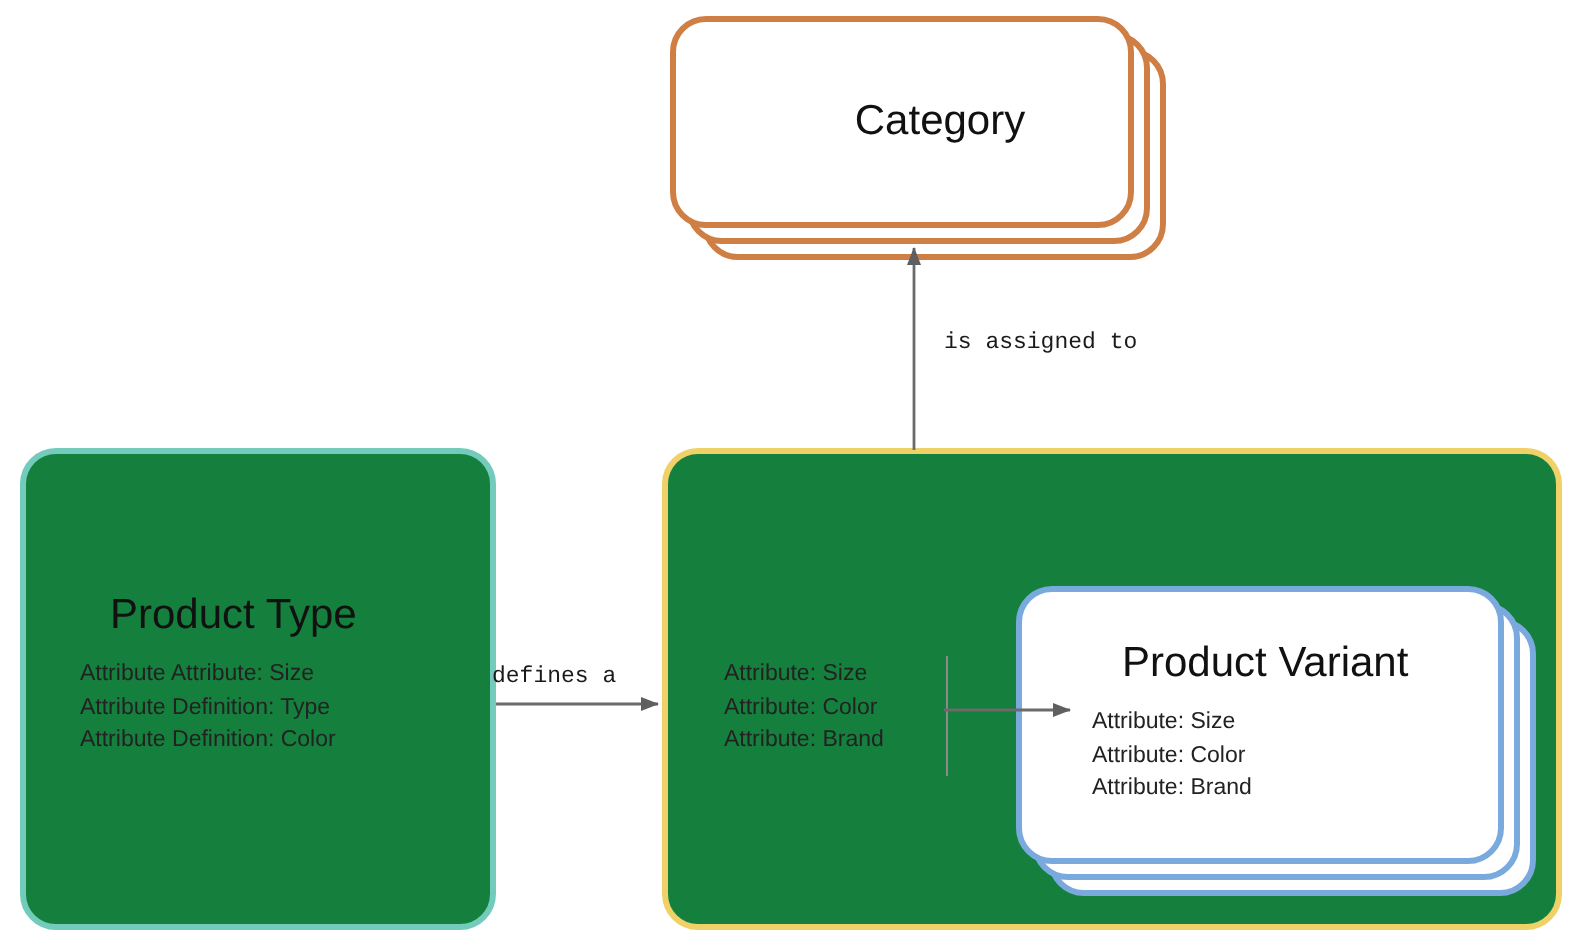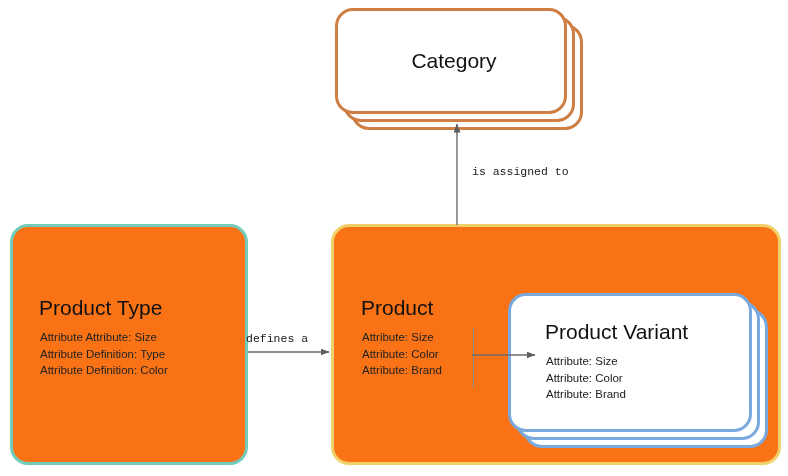--- a/index.html
+++ b/index.html
@@ -17,37 +17,38 @@
   #diagram {
     position: relative;
     width: 788px;
     height: 476px;
   }
 
   
   .card {
     position: absolute;
     box-sizing: border-box;
-    background: #f97316;
+    background: #15803d;
     border-style: solid;
     border-radius: 18px;
   }
   .stack-layer {
     position: absolute;
     box-sizing: border-box;
     background: #ffffff;
     border-style: solid;
     border-radius: 18px;
   }
 
   .card-title {
     position: absolute;
     font-weight: 400;
     color: #111111;
     white-space: nowrap;
+    padding-left: 16px;
   }
   .attr-list {
     position: absolute;
     margin: 0;
     padding: 0;
     list-style: none;
   }
   .attr-list li {
     font-size: 11.5px;
     line-height: 16.5px;
@@ -156,21 +157,20 @@
   <div class="card" id="product-type-card">
     <div class="card-title" id="product-type-title">Product Type</div>
     <ul class="attr-list" id="product-type-attrs">
       <li>Attribute Attribute: Size</li>
       <li>Attribute Definition: Type</li>
       <li>Attribute Definition: Color</li>
     </ul>
   </div>
 
   <div class="card" id="product-card">
-    <div class="card-title" id="product-title">Product</div>
     <ul class="attr-list" id="product-attrs">
       <li>Attribute: Size</li>
       <li>Attribute: Color</li>
       <li>Attribute: Brand</li>
     </ul>
 
     <div id="product-divider"></div>
 
     <div id="product-variant-stack">
       <div class="stack-layer" id="pv-layer-3"></div>

